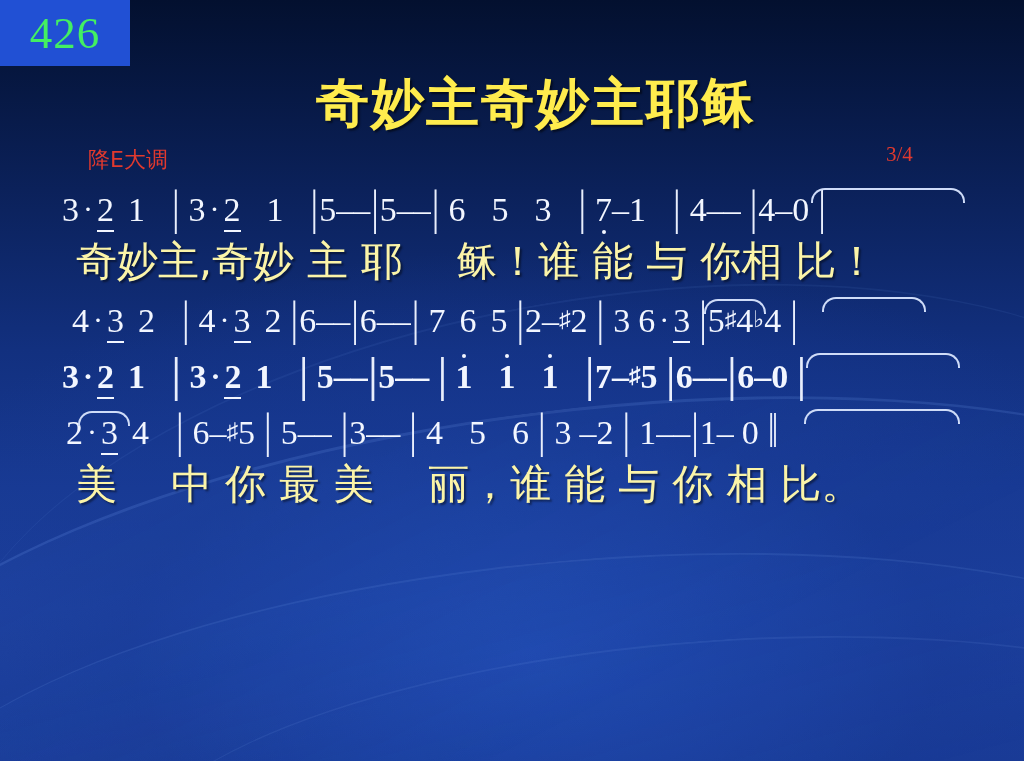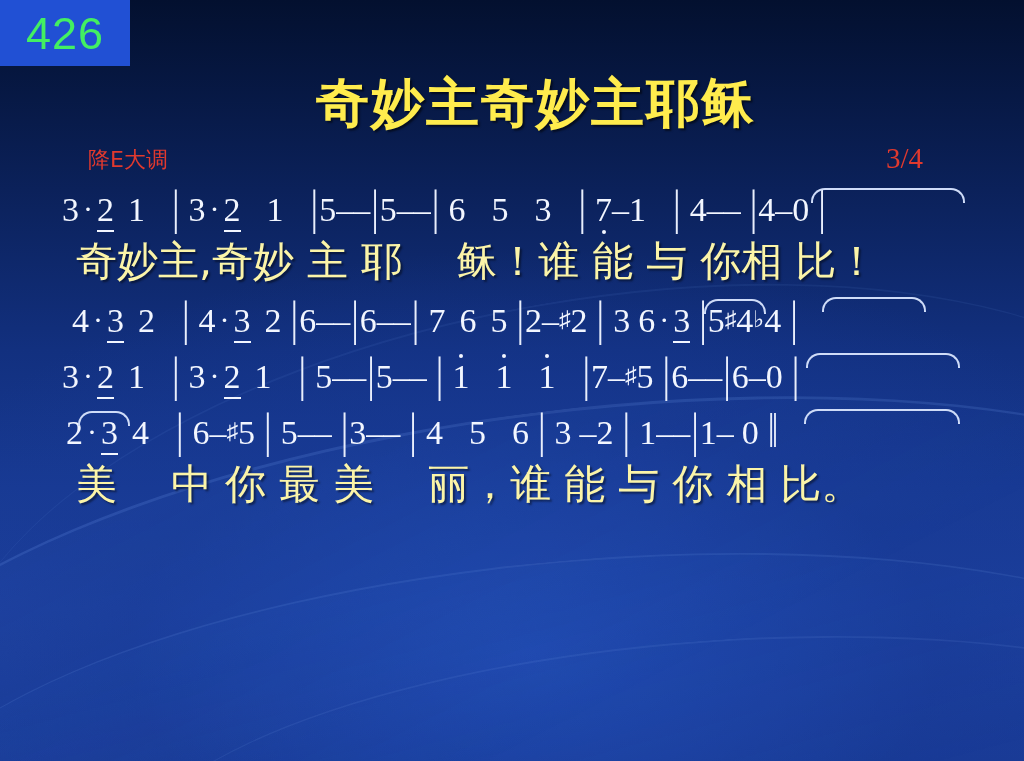--- a/index.html
+++ b/index.html
@@ -54,21 +54,21 @@
     left: 0; top: 0;
     width: 130px; height: 66px;
     background: #2150d4;
     display: flex;
     align-items: center;
     justify-content: center;
   }
   #badge .num {
     color: #43ef62;
     font-size: 45px;
-    font-family: Liberation Sans, sans-serif;
+    font-family: Liberation Serif, serif;
     line-height: 1;
     letter-spacing: 1px;
   }
 
   
   #title {
     position: absolute;
     left: 0; right: 0; top: 68px;
     text-align: center;
     color: #ffec4d;
@@ -85,21 +85,21 @@
     left: 88px; top: 145px;
     color: #e0392e;
     font-size: 22px;
     font-weight: normal;
     font-family: "DejaVu Sans", "Liberation Sans", sans-serif;
   }
   #timesig {
     position: absolute;
     left: 886px; top: 142px;
     color: #e0392e;
-    font-size: 29px;
+    font-size: 21px;
     font-family: "Liberation Serif", "DejaVu Serif", serif;
   }
 
   
   #score {
     position: absolute;
     left: 16px; top: 186px;
     width: 829px;
   }
   .system { position: relative; margin-bottom: 8px; }
@@ -199,21 +199,21 @@
 
     <div class="system">
       <div class="notes" style="padding-left:56px;">
         <span class="tok">4</span><span class="dot">·</span><span class="tok under">3</span><span class="sp"></span><span class="tok">2</span><span class="sp-l"></span><span class="bar">|</span><span class="sp-s"></span><span class="tok">4</span><span class="dot">·</span><span class="tok under">3</span><span class="sp"></span><span class="tok">2</span><span class="sp-s"></span><span class="bar">|</span><span class="tok">6</span><span class="tok">–</span><span class="tok">–</span><span class="bar">|</span><span class="tok">6</span><span class="tok">–</span><span class="tok">–</span><span class="bar">|</span><span class="sp-s"></span><span class="tok">7</span><span class="sp"></span><span class="tok">6</span><span class="sp"></span><span class="tok">5</span><span class="sp-s"></span><span class="bar">|</span><span class="tok">2</span><span class="tok">–</span><span class="acc">♯</span><span class="tok">2</span><span class="sp-s"></span><span class="bar">|</span><span class="sp-s"></span><span class="tok">3</span><span class="sp-s"></span><span class="tok">6</span><span class="dot">·</span><span class="tok under">3</span><span class="sp-s"></span><span class="bar">|</span><span class="tok">5</span><span class="acc">♯</span><span class="tok">4</span><span class="acc">♭</span><span class="tok">4</span><span class="sp-s"></span><span class="bar">|</span>
         <div class="slur" style="left:688px; top:2px; width:58px;"></div>
         <div class="slur" style="left:806px; top:0px; width:100px;"></div>
       </div>
     </div>
 
     <div class="system">
-      <div class="notes" style="padding-left:46px;">
+      <div class="notes" style="padding-left:46px;font-weight:bold;">
         <span class="tok">3</span><span class="dot">·</span><span class="tok under">2</span><span class="sp"></span><span class="tok">1</span><span class="sp-l"></span><span class="bar">|</span><span class="sp-s"></span><span class="tok">3</span><span class="dot">·</span><span class="tok under">2</span><span class="sp"></span><span class="tok">1</span><span class="sp-l"></span><span class="bar">|</span><span class="sp-s"></span><span class="tok">5</span><span class="tok">–</span><span class="tok">–</span><span class="bar">|</span><span class="tok">5</span><span class="tok">–</span><span class="tok">–</span><span class="sp-s"></span><span class="bar">|</span><span class="sp-s"></span><span class="tok oct-hi">1</span><span class="sp-l"></span><span class="tok oct-hi">1</span><span class="sp-l"></span><span class="tok oct-hi">1</span><span class="sp-l"></span><span class="bar">|</span><span class="tok">7</span><span class="tok">–</span><span class="acc">♯</span><span class="tok">5</span><span class="sp-s"></span><span class="bar">|</span><span class="tok">6</span><span class="tok">–</span><span class="tok">–</span><span class="bar">|</span><span class="tok">6</span><span class="tok">–</span><span class="tok">0</span><span class="sp-s"></span><span class="bar">|</span>
         <div class="slur" style="left:790px; top:0px; width:150px;"></div>
       </div>
     </div>
 
     <div class="system">
       <div class="notes" style="padding-left:50px;text-decoration:underline;">
         <span class="tok">2</span><span class="dot">·</span><span class="tok under">3</span><span class="sp"></span><span class="tok">4</span><span class="sp-l"></span><span class="bar">|</span><span class="sp-s"></span><span class="tok">6</span><span class="tok">–</span><span class="acc">♯</span><span class="tok">5</span><span class="sp-s"></span><span class="bar">|</span><span class="sp-s"></span><span class="tok">5</span><span class="tok">–</span><span class="tok">–</span><span class="sp-s"></span><span class="bar">|</span><span class="tok">3</span><span class="tok">–</span><span class="tok">–</span><span class="sp-s"></span><span class="bar">|</span><span class="sp-s"></span><span class="tok">4</span><span class="sp-l"></span><span class="tok">5</span><span class="sp-l"></span><span class="tok">6</span><span class="sp-s"></span><span class="bar">|</span><span class="sp-s"></span><span class="tok">3</span><span class="sp-s"></span><span class="tok">–</span><span class="tok">2</span><span class="sp-s"></span><span class="bar">|</span><span class="sp-s"></span><span class="tok">1</span><span class="tok">–</span><span class="tok">–</span><span class="bar">|</span><span class="tok">1</span><span class="tok">–</span><span class="sp-s"></span><span class="tok">0</span><span class="sp-s"></span><span class="bar">‖</span>
         <div class="slur" style="left:62px; top:2px; width:48px;"></div>
         <div class="slur" style="left:788px; top:0px; width:152px;"></div>

